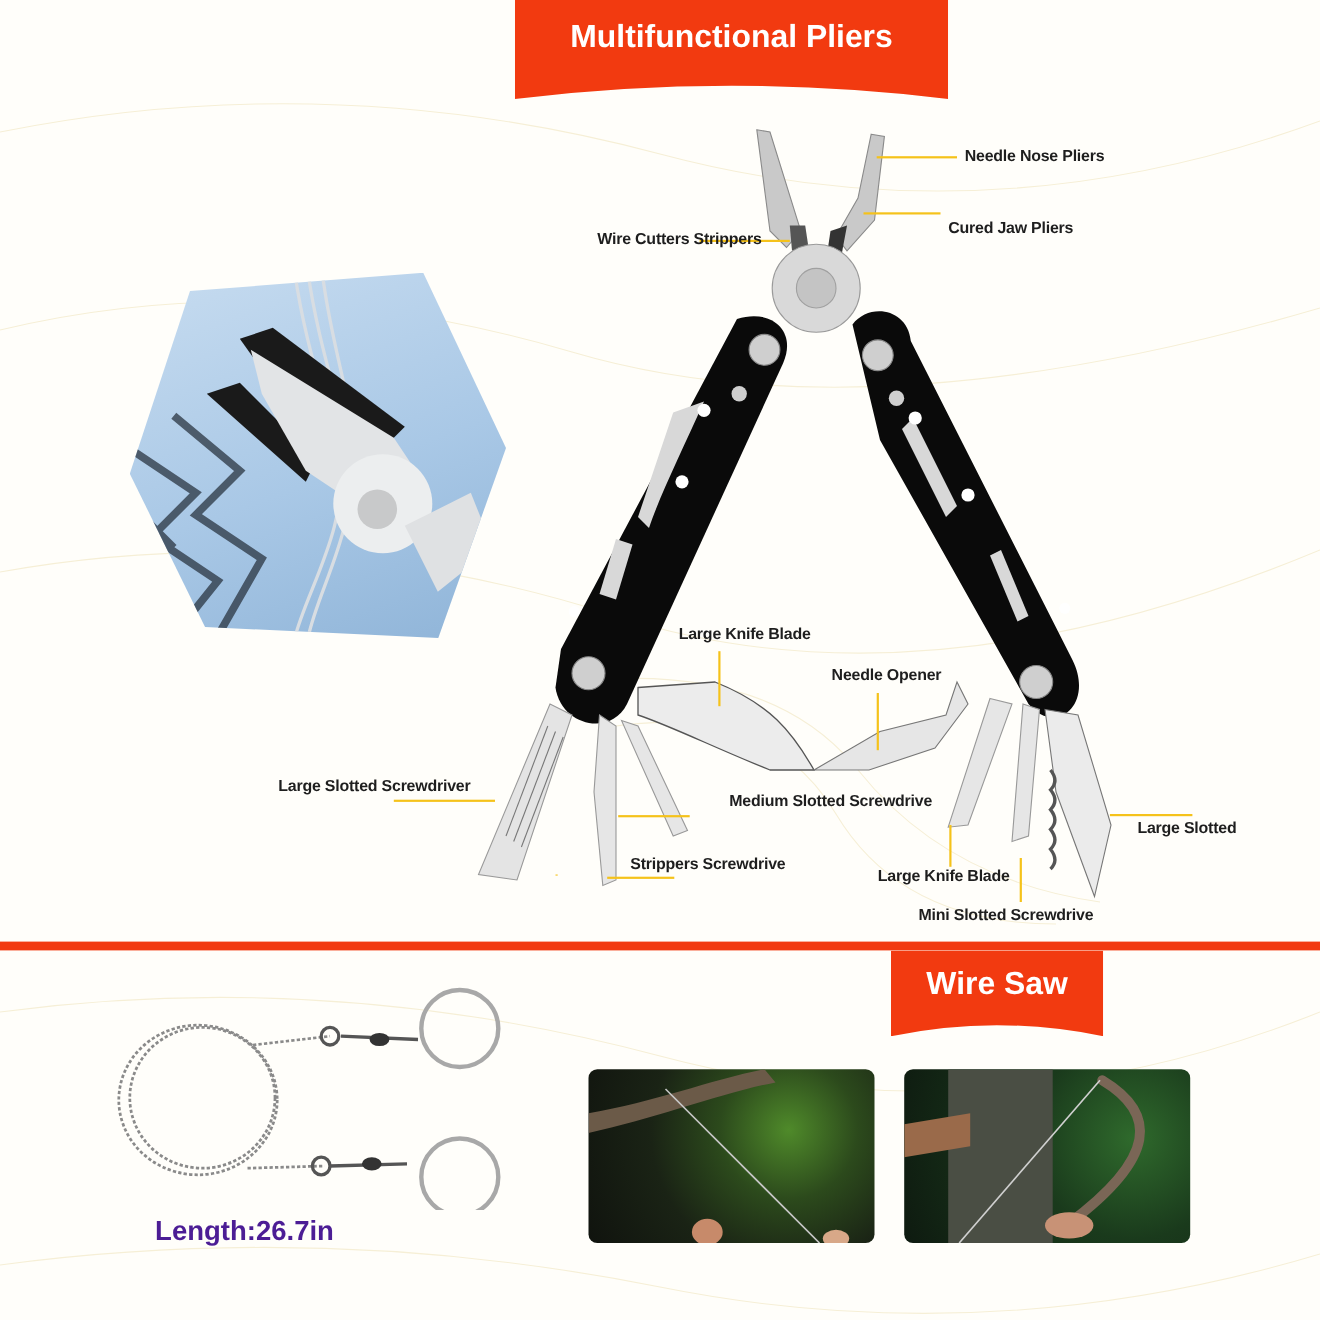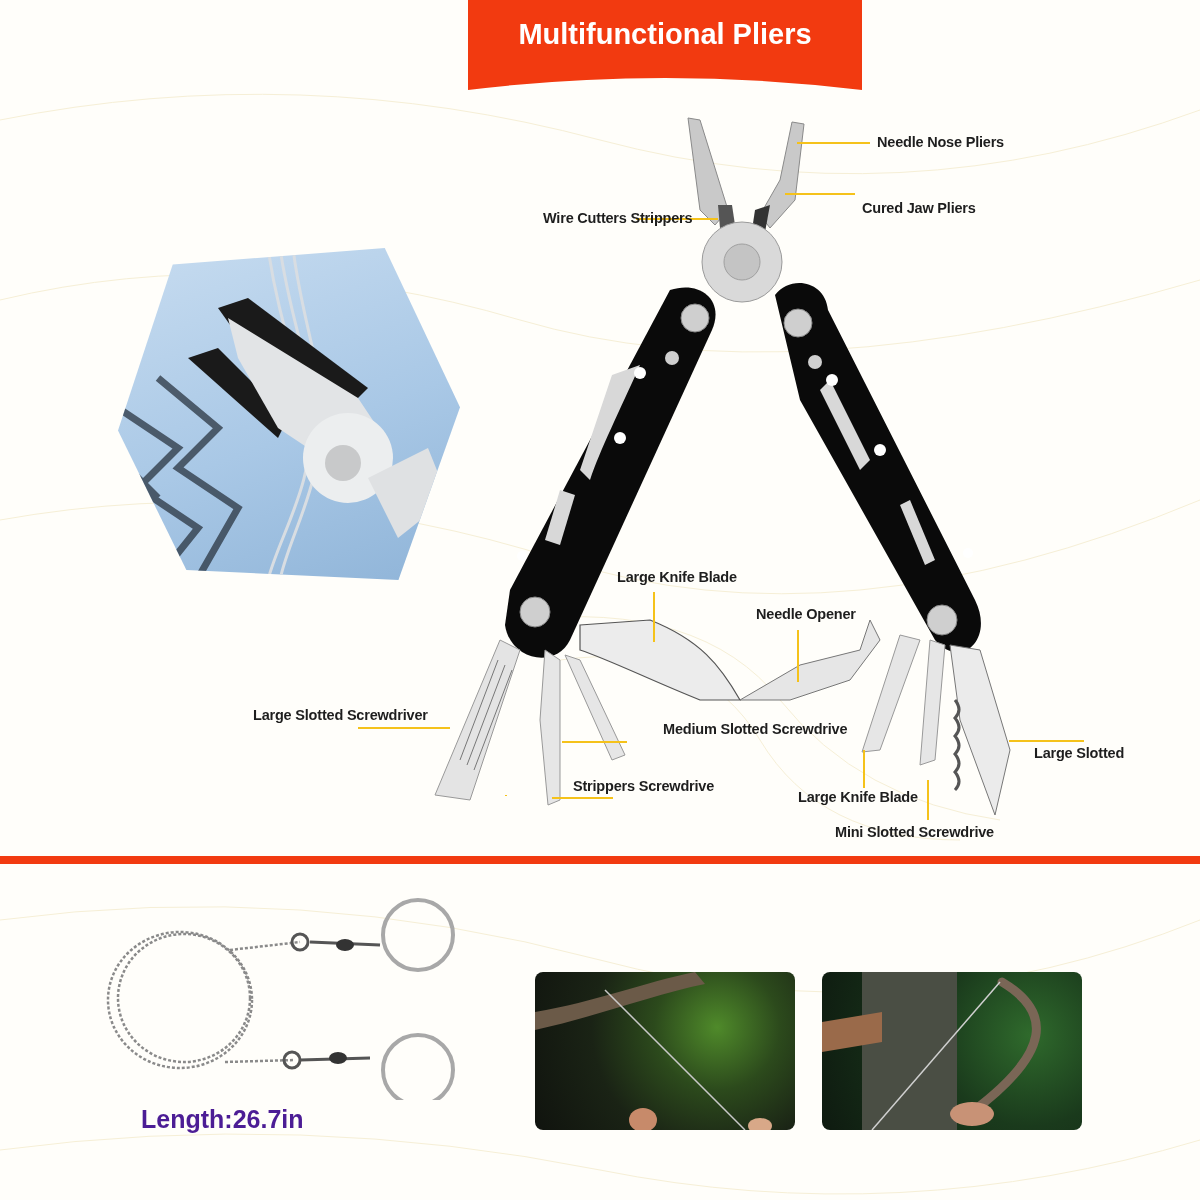--- a/index.html
+++ b/index.html
@@ -184,20 +184,23 @@
   <span class="label" style="left:617px;top:569px;">Large Knife Blade</span>
   <span class="label" style="left:756px;top:606px;">Needle Opener</span>
   <span class="label" style="left:253px;top:707px;">Large Slotted Screwdriver</span>
   <span class="label" style="left:631px;top:721px;margin-left:32px;">Medium Slotted Screwdrive</span>
   <span class="label" style="left:573px;top:778px;">Strippers Screwdrive</span>
   <span class="label" style="left:1034px;top:745px;">Large Slotted</span>
   <span class="label" style="left:798px;top:789px;">Large Knife Blade</span>
   <span class="label" style="left:835px;top:824px;">Mini Slotted Screwdrive</span>
 
   <div class="divider"></div>
+  <div class="banner banner-saw">
+    <span>Wire Saw</span>
+  </div>
 
   <svg style="position:absolute;left:100px;top:890px;" width="380" height="210" viewBox="0 0 380 210">
     <g fill="none" stroke="#8a8a8a" stroke-width="2.5" stroke-dasharray="3 2">
       <ellipse cx="80" cy="110" rx="72" ry="68"></ellipse>
       <ellipse cx="84" cy="108" rx="66" ry="64"></ellipse>
       <path d="M130,60 L200,52"></path>
       <path d="M125,172 L195,170"></path>
     </g>
     <g fill="none" stroke="#555" stroke-width="3">
       <circle cx="200" cy="52" r="8"></circle>

